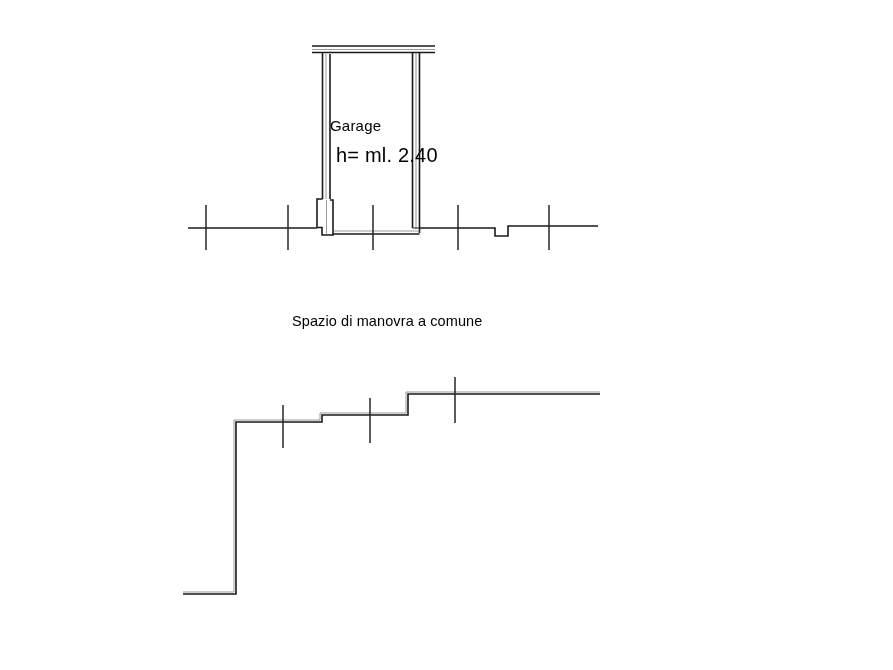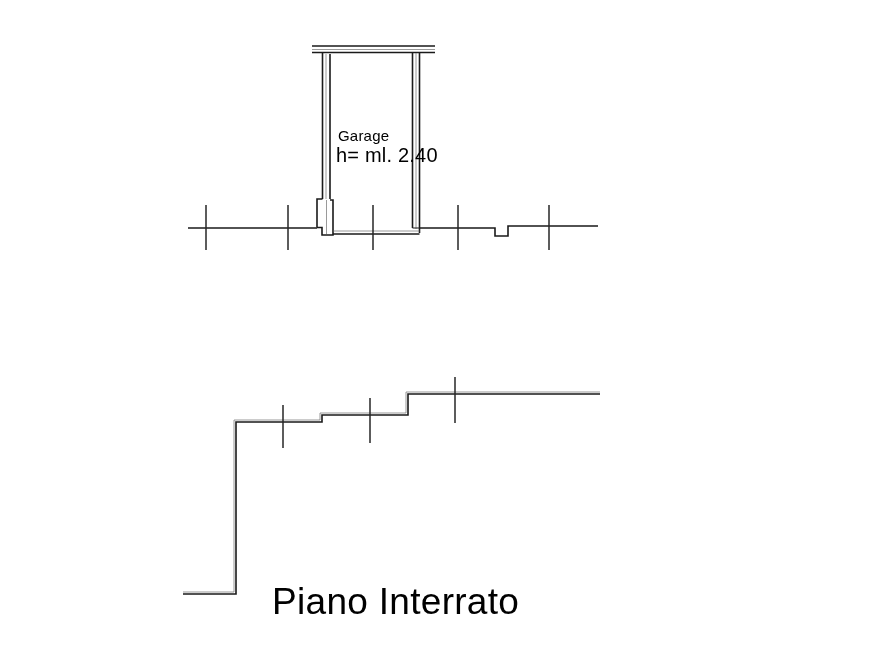--- a/index.html
+++ b/index.html
@@ -128,20 +128,20 @@
       <path class="wall-line-hair" d="M 183 592 L 234 592 L 234 420 L 320 420 L 320 413 L 406 413 L 406 392 L 600 392"></path>
 
       <line class="axis-tick" x1="283" y1="405" x2="283" y2="448"></line>
       <line class="axis-tick" x1="370" y1="398" x2="370" y2="443"></line>
       <line class="axis-tick" x1="455" y1="377" x2="455" y2="423"></line>
 
     </g>
 
   </svg>
 
-  <div class="plan-text" id="garage-room-label" style="left:338px; top:118px;margin-top:10px;">Garage</div>
+  <div class="plan-text" id="garage-room-label" style="left:330px; top:118px;">Garage</div>
 
   <div class="plan-text" id="garage-height-label" style="left:336px; top:145px;">h= ml. 2.40</div>
 
+  <div class="plan-text" id="maneuver-space-label" style="left:292px; top:314px;">Spazio di manovra a comune</div>
 
-  <div class="plan-text" id="floor-title" style="left:272px; top:583px;">Piano Interrato</div>
 
 </div>
 
 </body></html>

